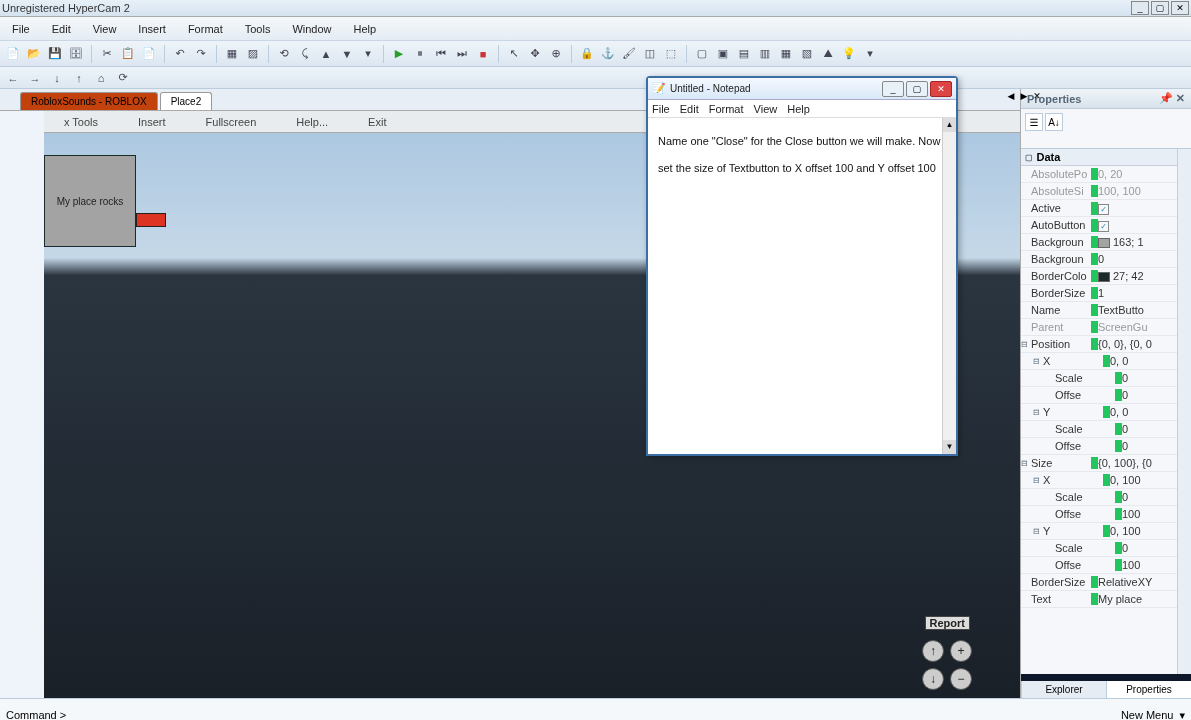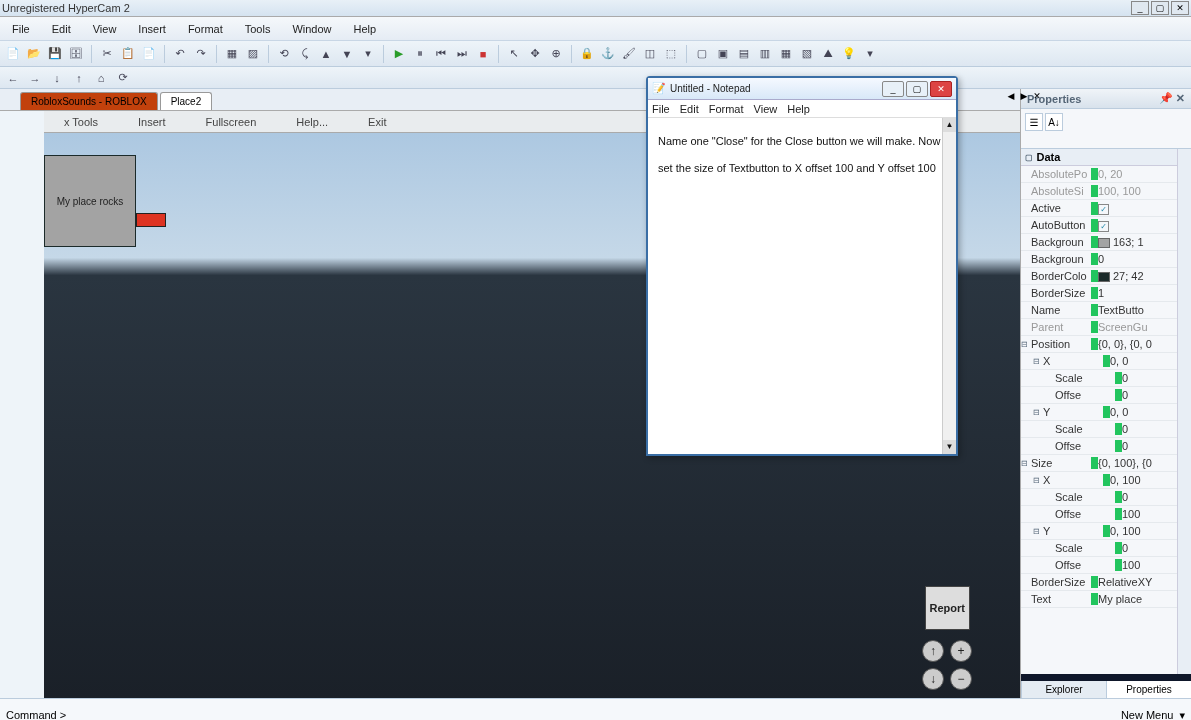--- a/index.html
+++ b/index.html
@@ -28,21 +28,21 @@
 .doc-tab { padding: 3px 10px; background: #c2410c; border: 1px solid #999; border-bottom: none; border-radius: 3px 3px 0 0; margin-right: 2px; font-size: 10px; cursor: pointer; }
 .doc-tab.active { background: #fff; }
 
 .viewport { flex: 1; position: relative; background: linear-gradient(#a8c5e0 0%, #c5d8e8 25%, #2a3540 28%, #1a2028 100%); overflow: hidden; margin-left: 44px; }
 .viewport-toolbar { position: absolute; top: 0; left: 0; right: 0; height: 22px; background: rgba(240,240,240,0.9); display: flex; align-items: center; border-bottom: 1px solid #aaa; }
 .vp-tool { padding: 0 20px; color: #444; cursor: pointer; font-size: 11px; }
 
 .gui-panel { position: absolute; top: 44px; left: 0; width: 92px; height: 92px; background: #a3a3a3; border: 1px solid #1b2a2a; display: flex; align-items: center; justify-content: center; font-size: 10px; color: #222; }
 .close-btn-game { position: absolute; top: 102px; left: 92px; width: 30px; height: 14px; background: #d32; border: 1px solid #222; }
 
-.report-btn { position: absolute; bottom: 68px; right: 50px; background: #ddd; border: 1px solid #444; padding: 15px 4px; font-weight: bold; font-size: 11px; color: #222; }
+.report-btn { position: absolute; bottom: 68px; right: 50px; background: #ddd; border: 1px solid #444; padding: 0 4px; font-weight: bold; font-size: 11px; color: #222; }
 .cam-controls { position: absolute; bottom: 8px; right: 48px; display: grid; grid-template-columns: 22px 22px; gap: 6px; }
 .cam-btn { width: 22px; height: 22px; background: #ccc; border: 1px solid #555; border-radius: 11px; display: flex; align-items: center; justify-content: center; font-size: 12px; color: #222; cursor: pointer; }
 
 .doc-nav { position: absolute; top: 90px; right: 148px; display: flex; gap: 1px; }
 .doc-nav-btn { width: 12px; height: 12px; display: flex; align-items: center; justify-content: center; cursor: pointer; font-size: 9px; }
 
 .props-panel { width: 171px; background: #f5f7fa; border-left: 1px solid #aaa; display: flex; flex-direction: column; }
 .panel-header { height: 20px; background: linear-gradient(#f0f4f8,#d8e2ec); border-bottom: 1px solid #bcd; display: flex; align-items: center; padding: 0 6px; color: #567; font-weight: bold; }
 .panel-header-btns { margin-left: auto; display: flex; gap: 3px; font-size: 9px; color: #567; }
 .prop-toolbar { height: 40px; border-bottom: 1px solid #bcd; display: flex; align-items: start; padding: 4px; gap: 2px; }

